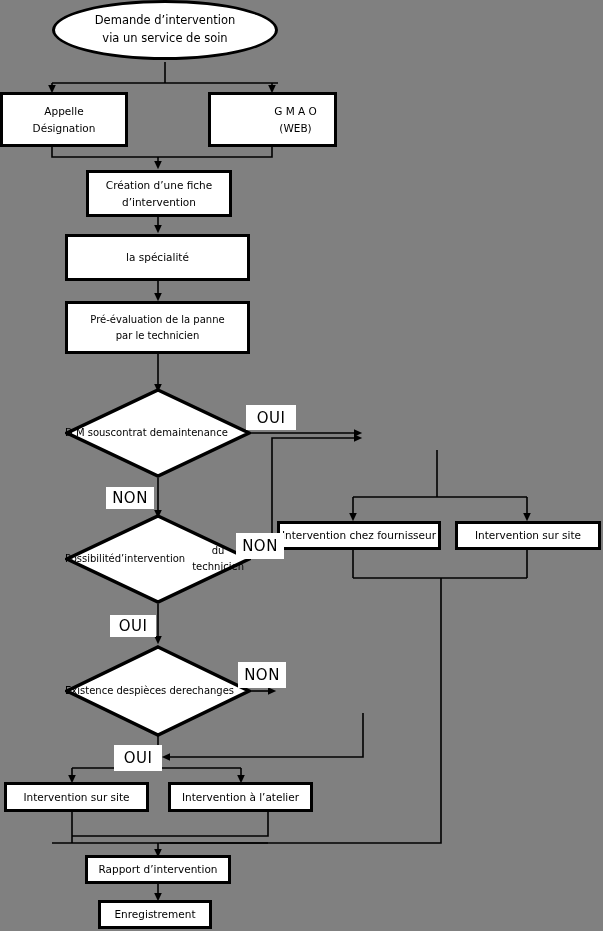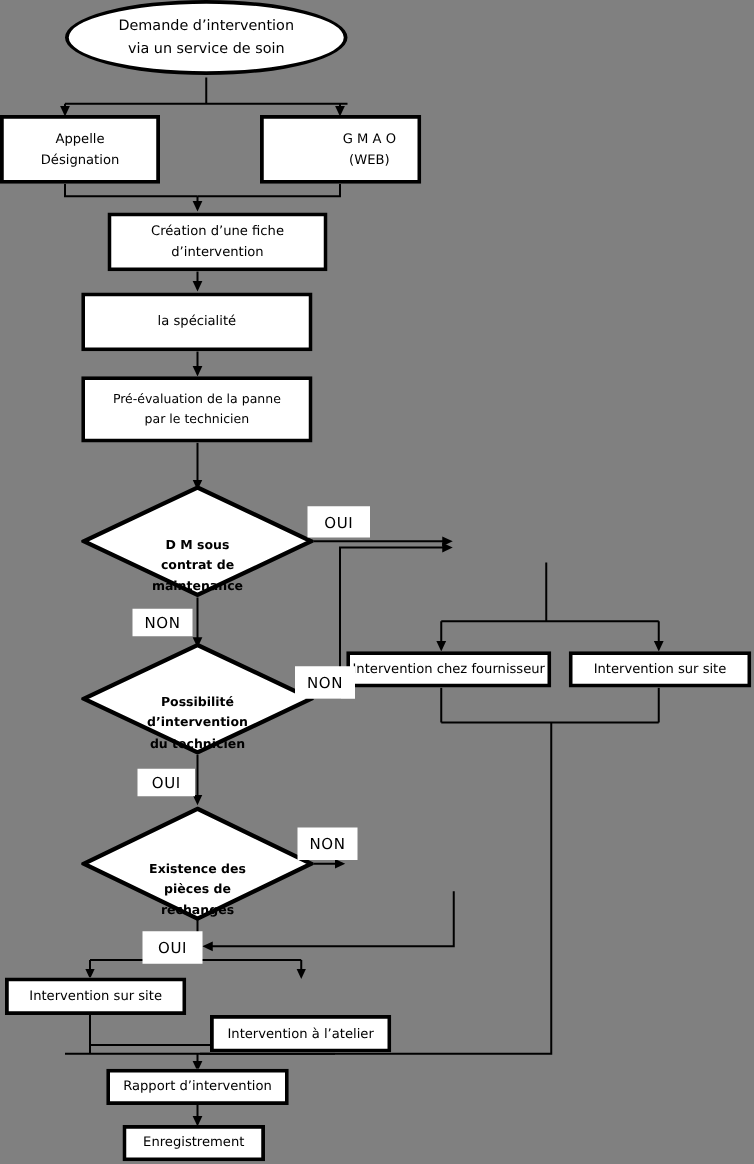--- a/index.html
+++ b/index.html
@@ -48,35 +48,34 @@
   .diamond-wrap {
     position: absolute;
     z-index: 2;
   }
   .diamond-wrap svg { position: absolute; left: 0; top: 0; }
   .diamond-text {
     position: absolute;
     left: 0; top: 0;
     width: 100%; height: 100%;
     display: flex;
-    flex-direction: column;
+    flex-direction: row;
     align-items: center;
-    justify-content: flex-end;
+    justify-content: flex-start;
     text-align: center;
     font-size: 10px;
     line-height: 1.65;
     color: #000;
     pointer-events: none;
-    font-weight: bold;
   }
   .label {
     position: absolute;
     background: #ffffff;
     color: #000;
-    font-size: 12px;
+    font-size: 15px;
     display: flex;
     align-items: center;
     justify-content: center;
     z-index: 4;
     letter-spacing: 0.5px;
   }
 </style>
 </head>
 <body>
 
@@ -149,21 +148,21 @@
   <div class="node" style="left:0px; top:92px; width:128px; height:55px;">
     <span class="ln">Appelle</span>
     <span class="ln">Désignation</span>
   </div>
 
   <div class="node" style="left:208px; top:92px; width:129px; height:55px;padding-left:46px;">
     <span class="ln">G M A O</span>
     <span class="ln">(WEB)</span>
   </div>
 
-  <div class="node" style="left:86px; top:170px; width:176px; height:47px;text-align:center;">
+  <div class="node" style="left:86px; top:170px; width:146px; height:47px;text-align:center;">
     <span class="ln">Création d’une fiche</span>
     <span class="ln">d’intervention</span>
   </div>
 
   <div class="node" style="left:65px; top:234px; width:185px; height:47px;">
     <span class="ln">la spécialité</span>
   </div>
 
   <div class="node" style="left:65px; top:301px; width:185px; height:53px; font-size:10px;">
     <span class="ln">Pré-évaluation de la panne</span>
@@ -222,21 +221,21 @@
 
   <div class="label" style="left:238px; top:662px; width:48px; height:26px;">NON</div>
 
   <div class="label" style="left:114px; top:745px; width:48px; height:26px;">OUI</div>
 
 
   <div class="node" style="left:4px; top:782px; width:145px; height:30px;">
     <span class="ln">Intervention sur site</span>
   </div>
 
-  <div class="node" style="left:168px; top:812px; width:145px; height:30px;">
+  <div class="node" style="left:168px; top:782px; width:145px; height:30px;">
     <span class="ln">Intervention à l’atelier</span>
   </div>
 
   <div class="node" style="left:85px; top:855px; width:146px; height:29px;">
     <span class="ln">Rapport d’intervention</span>
   </div>
 
   <div class="node" style="left:98px; top:900px; width:114px; height:29px;">
     <span class="ln">Enregistrement</span>
   </div>

